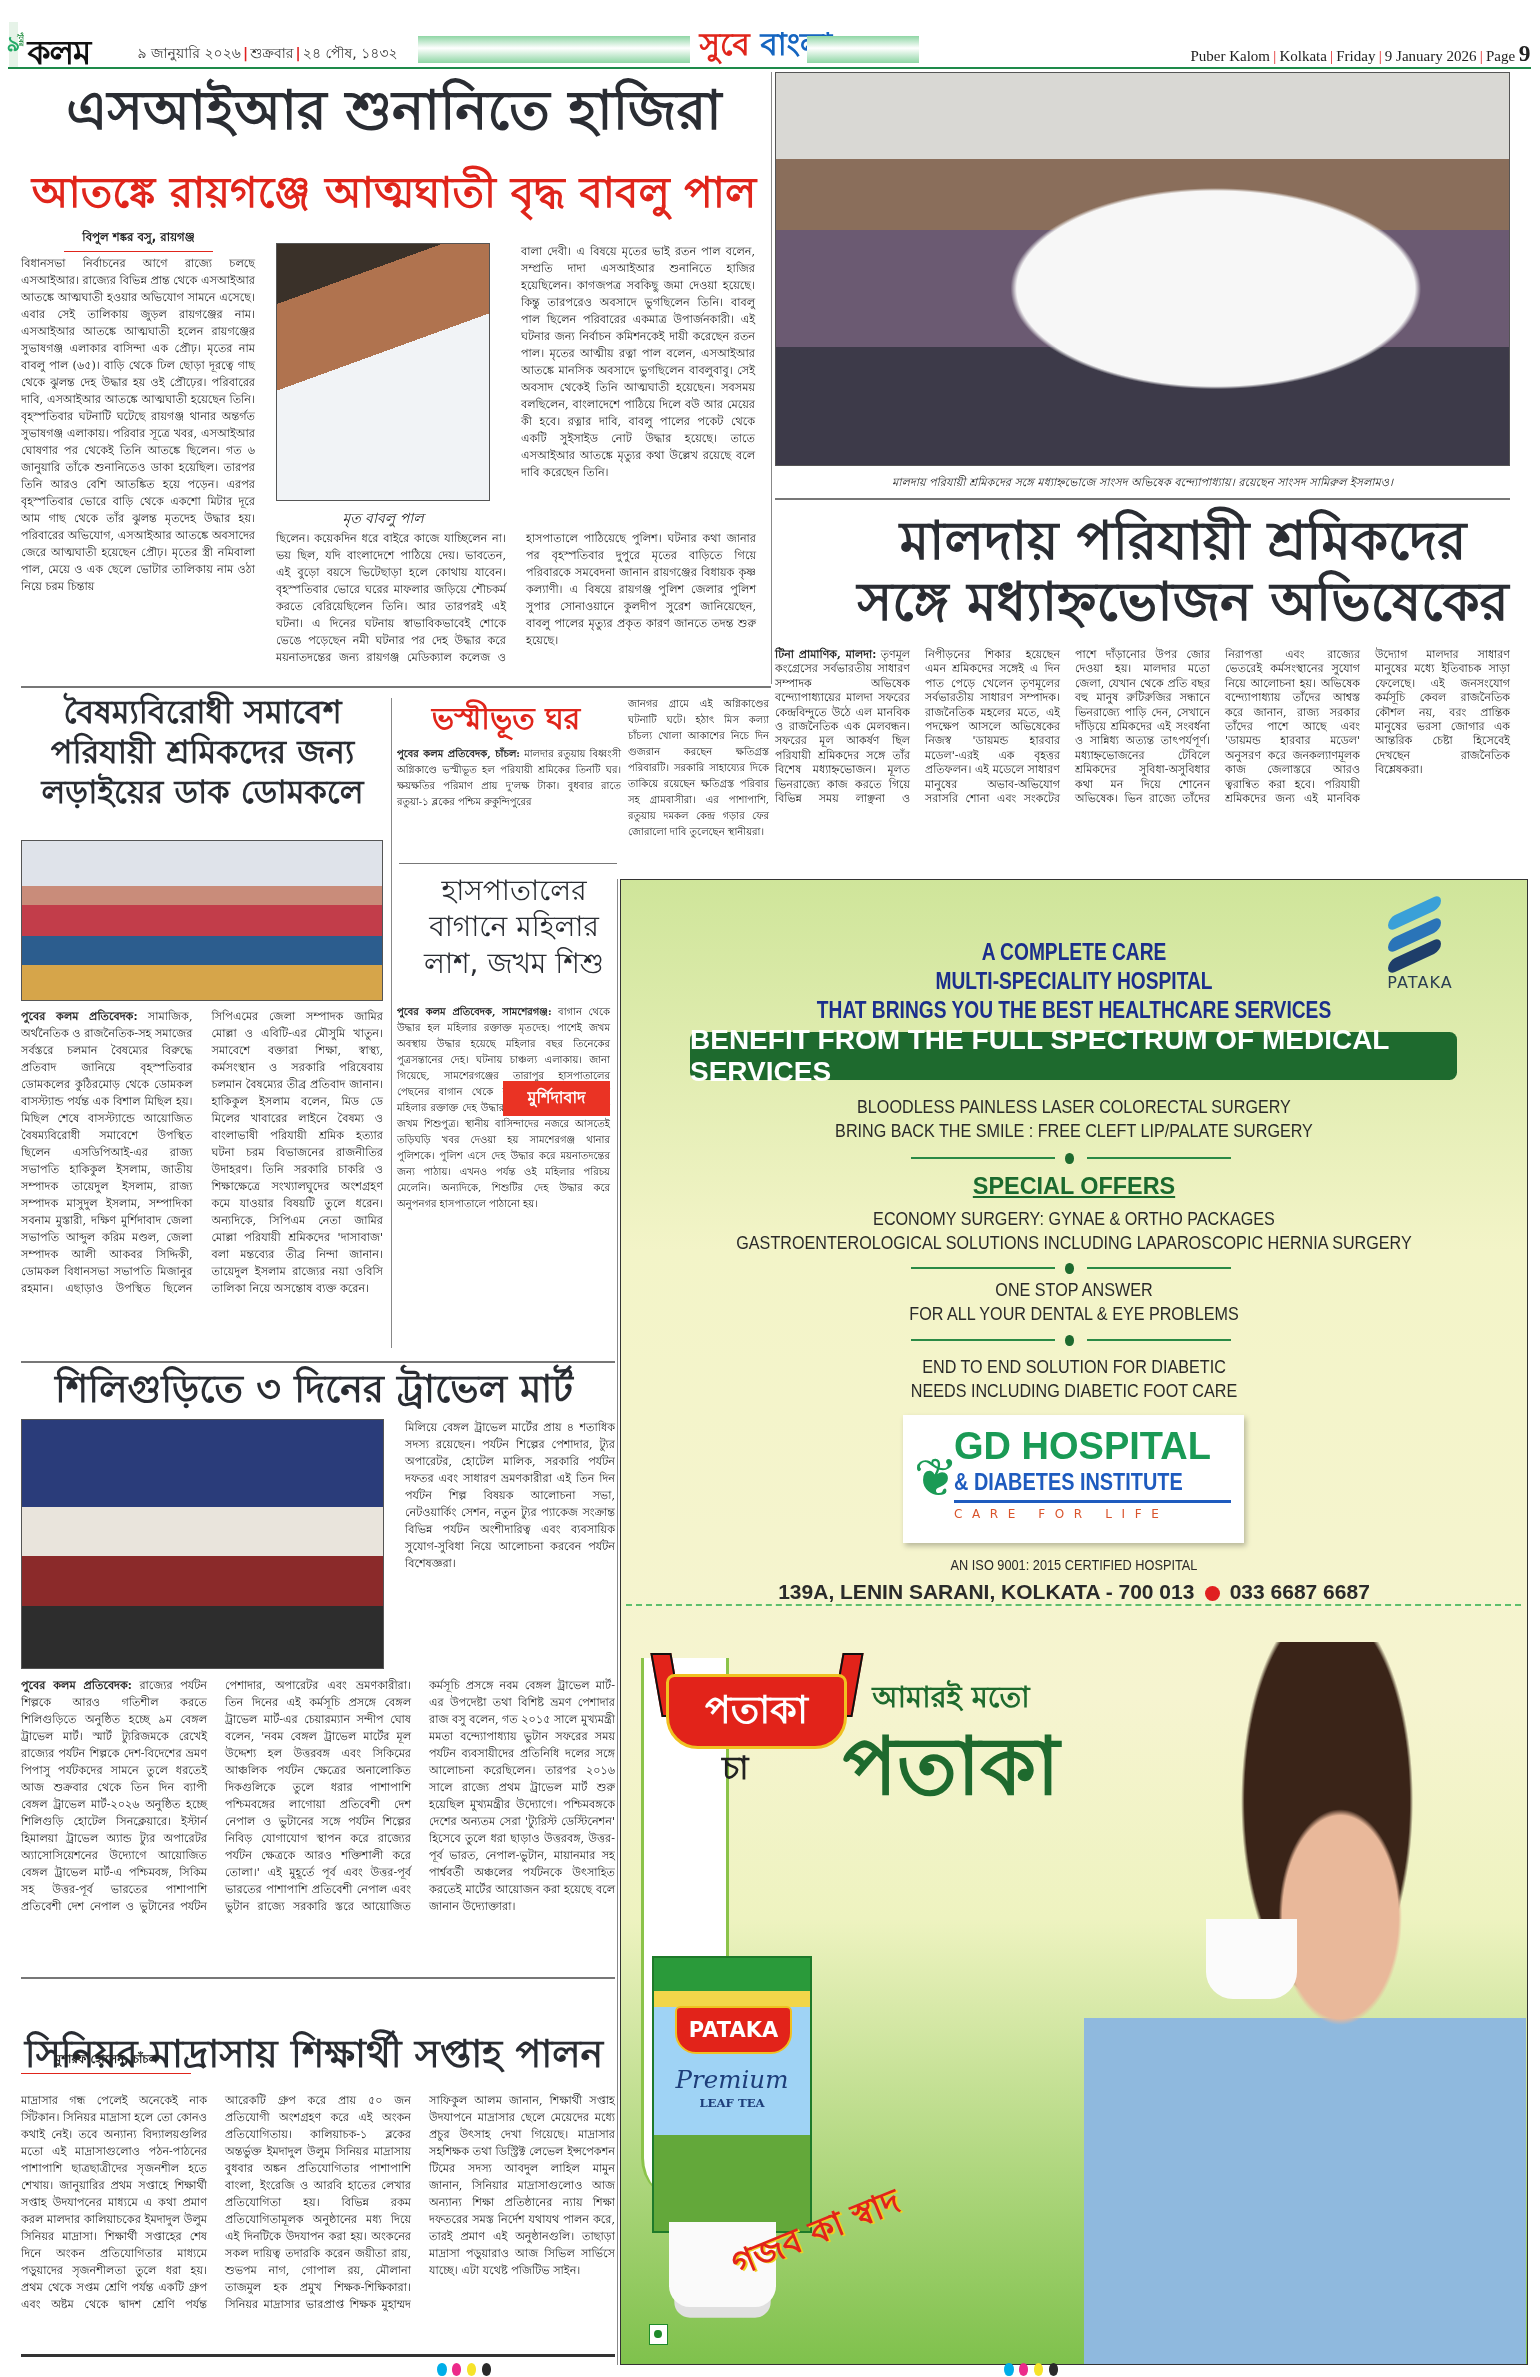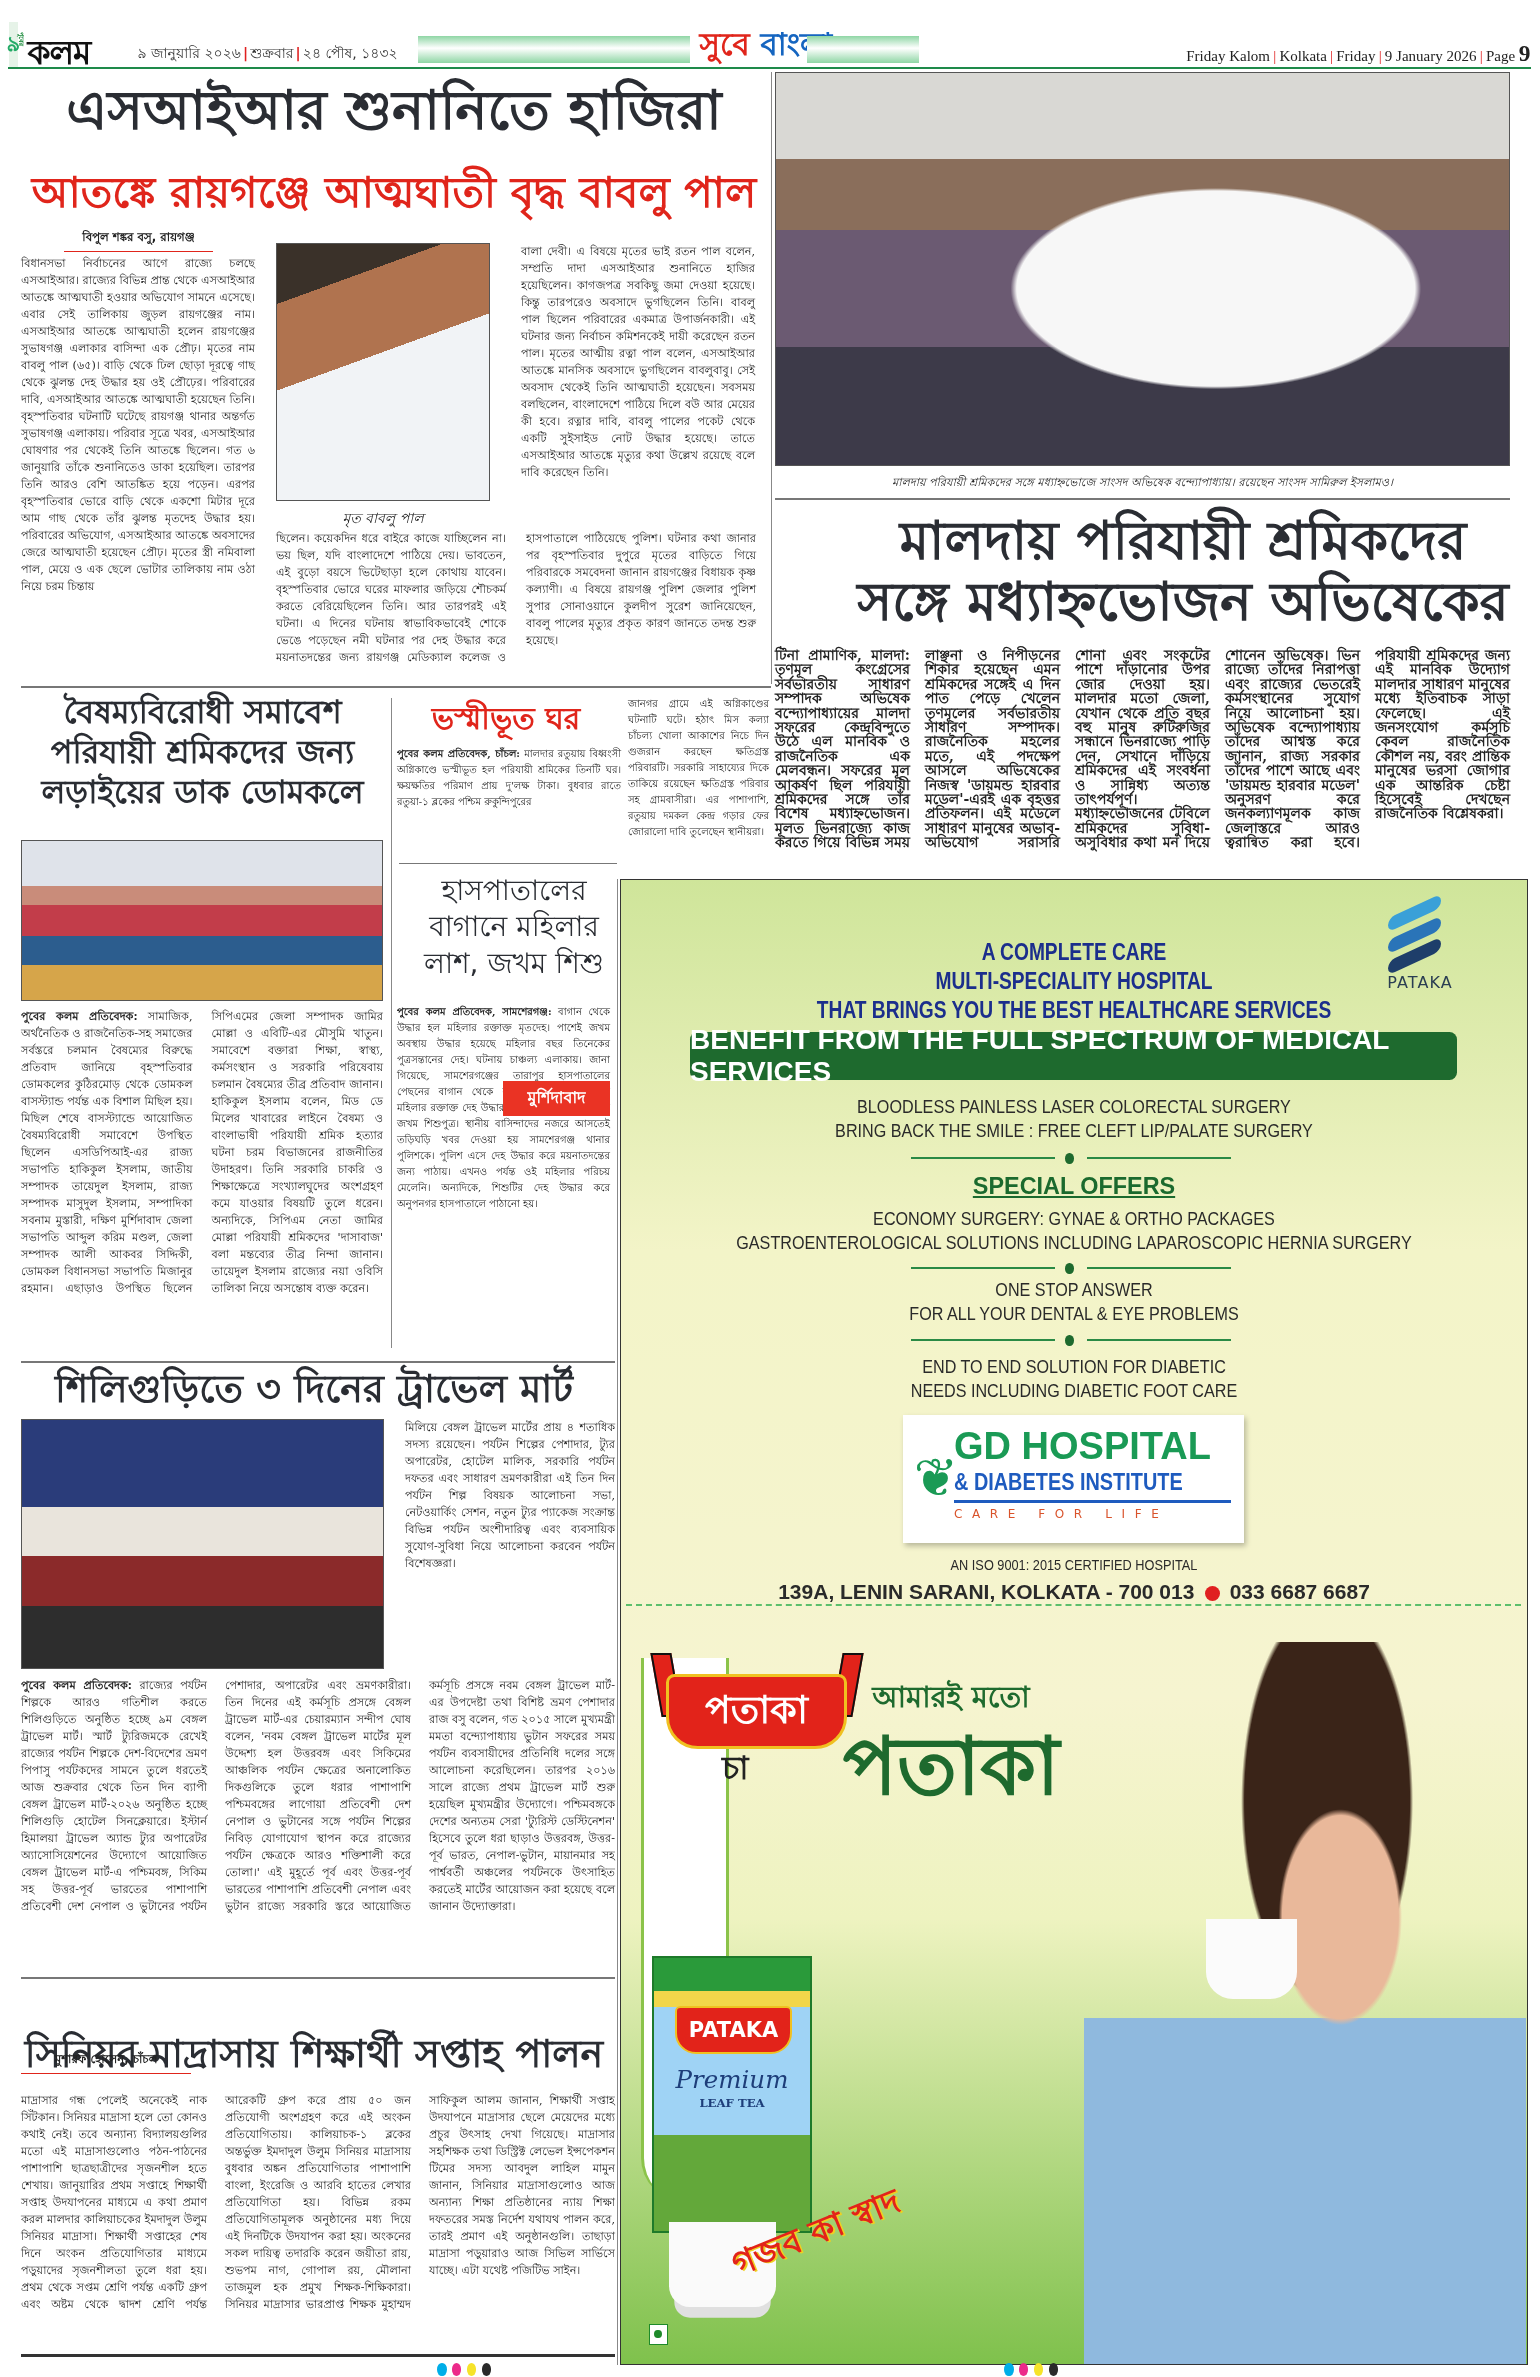--- a/index.html
+++ b/index.html
@@ -41,21 +41,21 @@
   .lead-photo-caption { left: 276px; top: 507px; width: 214px; }
   .lead-col2 { left: 521px; top: 243px; width: 234px; }
   .lead-col-bottom { left: 276px; top: 530px; width: 480px; column-count: 2; column-gap: 20px; }
 
   
   .feature-photo { left: 775px; top: 72px; width: 735px; height: 394px; background:
       radial-gradient(ellipse at 60% 55%, #f7f7f7 0 32%, transparent 33%),
       linear-gradient(180deg, #d9d8d4 0 22%, #8a6e5b 22% 40%, #6b5a72 40% 70%, #3d3a49 70%); }
   .feature-caption { left: 775px; top: 474px; width: 735px; font-size: 11.2px; }
   .feature-head { left: 821px; top: 511px; width: 724px; font-size: 53px; text-align: center; }
-  .feature-body { left: 775px; top: 648px; width: 735px; column-count: 5; column-gap: 15px; font-size: 14px; line-height: 14.4px; font-weight: bold; }
+  .feature-body { left: 775px; top: 648px; width: 735px; column-count: 5; column-gap: 15px; font-size: 11px; line-height: 14.4px; }
 
   
   .equality-head { left: 16px; top: 692px; width: 373px; font-size: 32px; text-align: center; line-height: 1.25; }
   .equality-photo { left: 21px; top: 840px; width: 362px; height: 161px; background:
       linear-gradient(180deg, #dfe3ea 0 28%, #c98c7a 28% 40%, #c23d4a 40% 60%, #2c5d8e 60% 78%, #d6a54a 78%); }
   .equality-body { left: 21px; top: 1008px; width: 362px; column-count: 2; column-gap: 19px; height: 341px; }
 
   
   .fire-head { left: 394px; top: 702px; width: 224px; font-size: 30px; color: #e0251b; text-align: center; }
   .fire-body { left: 397px; top: 746px; width: 224px; font-size: 10px; line-height: 16px; height: 128px; }
@@ -145,21 +145,21 @@
   <div class="mh-date" style="left:130px;">
     <span>৯ জানুয়ারি ২০২৬</span><span class="sep">|</span><span>শুক্রবার</span><span class="sep">|</span><span>২৪ পৌষ, ১৪৩২</span>
   </div>
   <div class="mh-bar" style="left:410px;width:272px;"></div>
   <div class="mh-section" style="left:692px;">
     <span class="red">সুবে</span>
     <span class="blue">বাংলা</span>
   </div>
   <div class="mh-bar" style="left:799px;width:112px;"></div>
   <div class="mh-english">
-    <span>Friday Kalom</span><span class="sep">|</span><span>Kolkata</span><span class="sep">|</span><span>Friday</span><span class="sep">|</span><span>9 January 2026</span><span class="sep">|</span><span>Page</span>
+    <span>Puber Kalom</span><span class="sep">|</span><span>Kolkata</span><span class="sep">|</span><span>Friday</span><span class="sep">|</span><span>9 January 2026</span><span class="sep">|</span><span>Page</span>
     <span class="page-big">9</span>
   </div>
   <div class="mh-rule"></div>
 </header>
 
 <article>
   <h1 class="abs headline lead-head1">এসআইআর শুনানিতে হাজিরা</h1>
   <h2 class="abs headline lead-head2">আতঙ্কে রায়গঞ্জে আত্মঘাতী বৃদ্ধ বাবলু পাল</h2>
   <div class="abs lead-byline">বিপুল শঙ্কর বসু, রায়গঞ্জ</div>
   <p class="abs body-text lead-col1">বিধানসভা নির্বাচনের আগে রাজ্যে চলছে এসআইআর। রাজ্যের বিভিন্ন প্রান্ত থেকে এসআইআর আতঙ্কে আত্মঘাতী হওয়ার অভিযোগ সামনে এসেছে। এবার সেই তালিকায় জুড়ল রায়গঞ্জের নাম। এসআইআর আতঙ্কে আত্মঘাতী হলেন রায়গঞ্জের সুভাষগঞ্জ এলাকার বাসিন্দা এক প্রৌঢ়। মৃতের নাম বাবলু পাল (৬৫)। বাড়ি থেকে ঢিল ছোড়া দূরত্বে গাছ থেকে ঝুলন্ত দেহ উদ্ধার হয় ওই প্রৌঢ়ের। পরিবারের দাবি, এসআইআর আতঙ্কে আত্মঘাতী হয়েছেন তিনি। বৃহস্পতিবার ঘটনাটি ঘটেছে রায়গঞ্জ থানার অন্তর্গত সুভাষগঞ্জ এলাকায়। পরিবার সূত্রে খবর, এসআইআর ঘোষণার পর থেকেই তিনি আতঙ্কে ছিলেন। গত ৬ জানুয়ারি তাঁকে শুনানিতেও ডাকা হয়েছিল। তারপর তিনি আরও বেশি আতঙ্কিত হয়ে পড়েন। এরপর বৃহস্পতিবার ভোরে বাড়ি থেকে একশো মিটার দূরে আম গাছ থেকে তাঁর ঝুলন্ত মৃতদেহ উদ্ধার হয়। পরিবারের অভিযোগ, এসআইআর আতঙ্কে অবসাদের জেরে আত্মঘাতী হয়েছেন প্রৌঢ়। মৃতের স্ত্রী নমিবালা পাল, মেয়ে ও এক ছেলে ভোটার তালিকায় নাম ওঠা নিয়ে চরম চিন্তায়</p>

